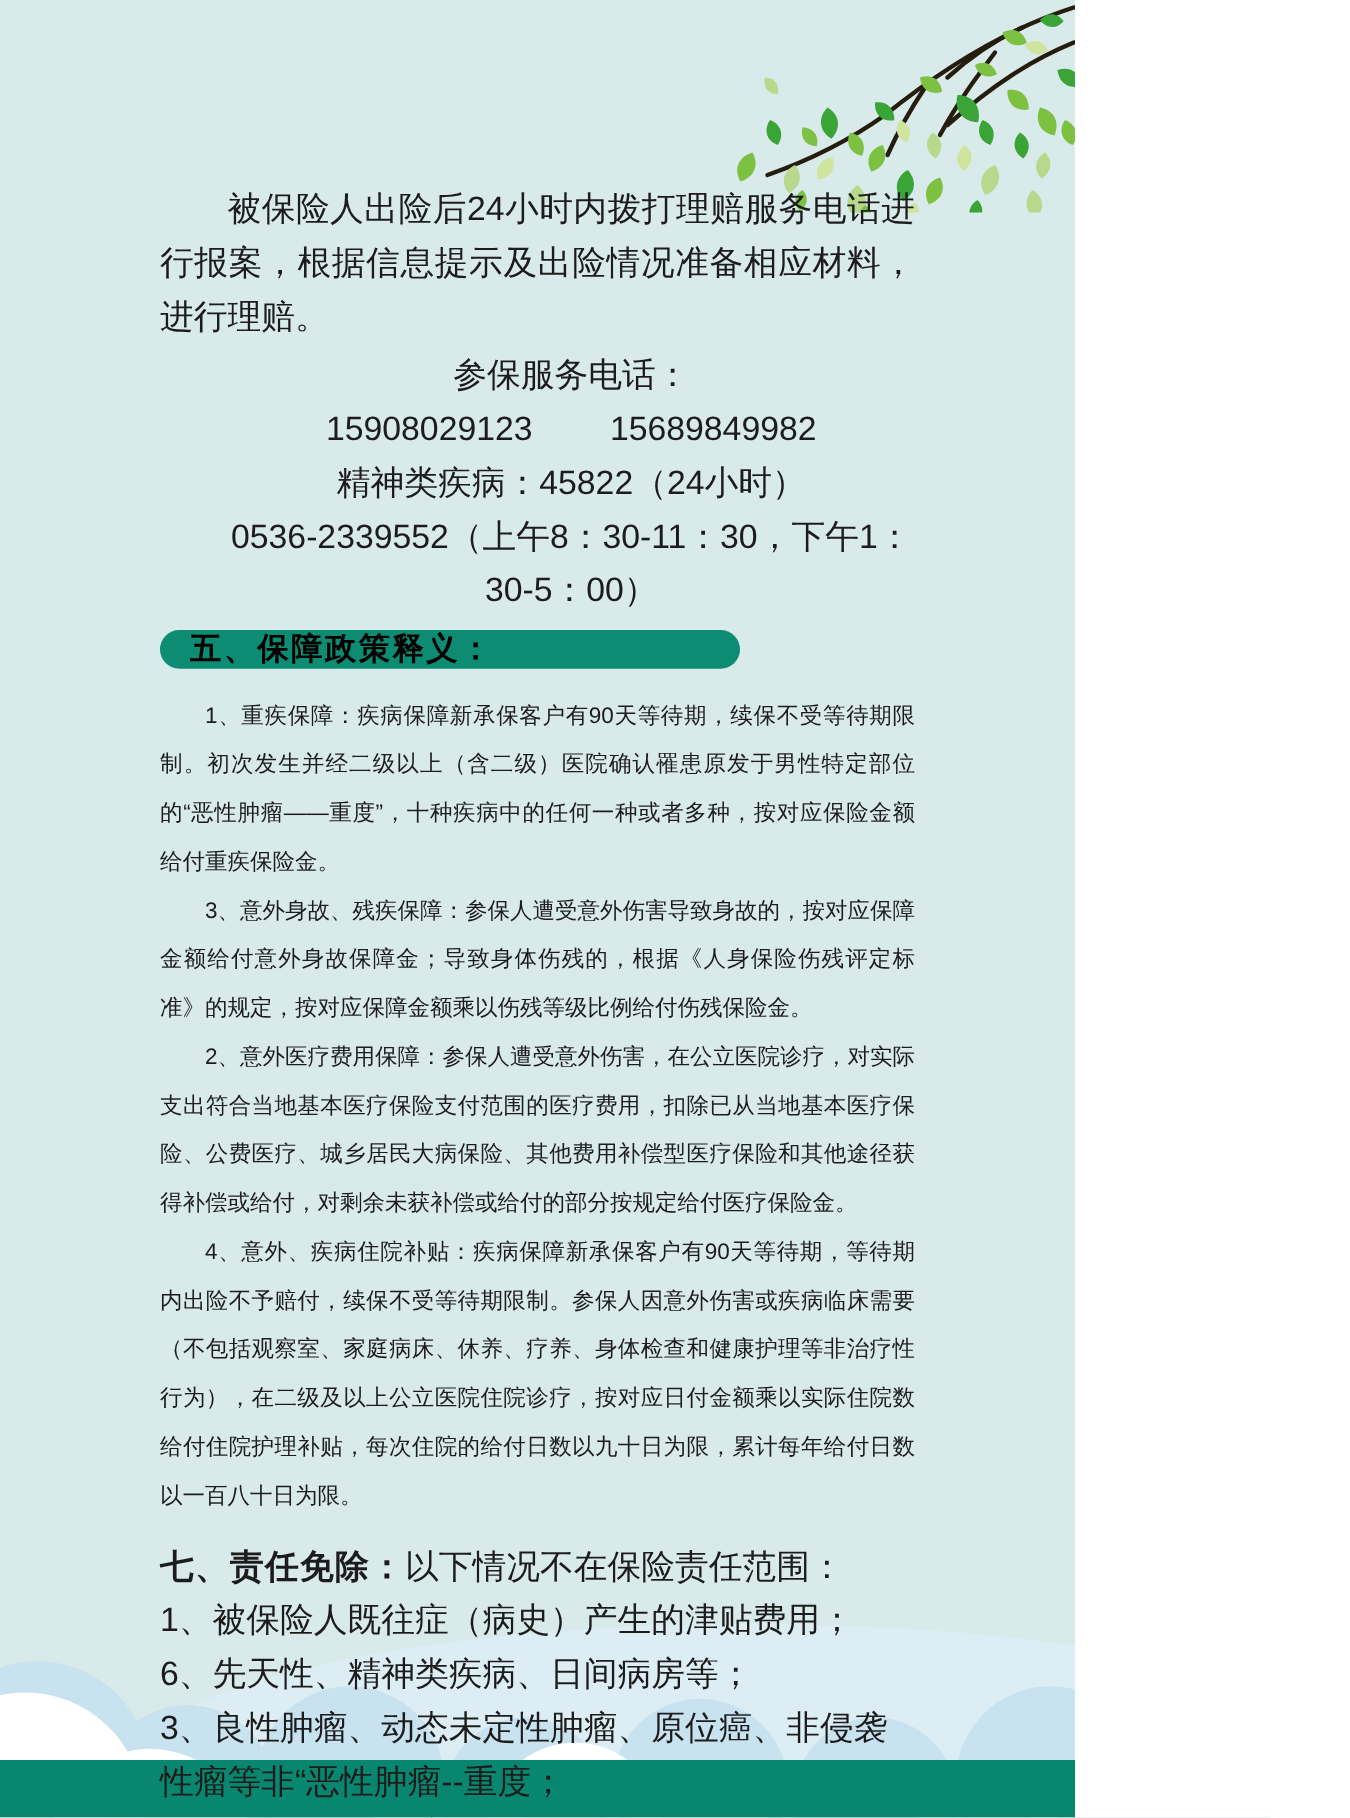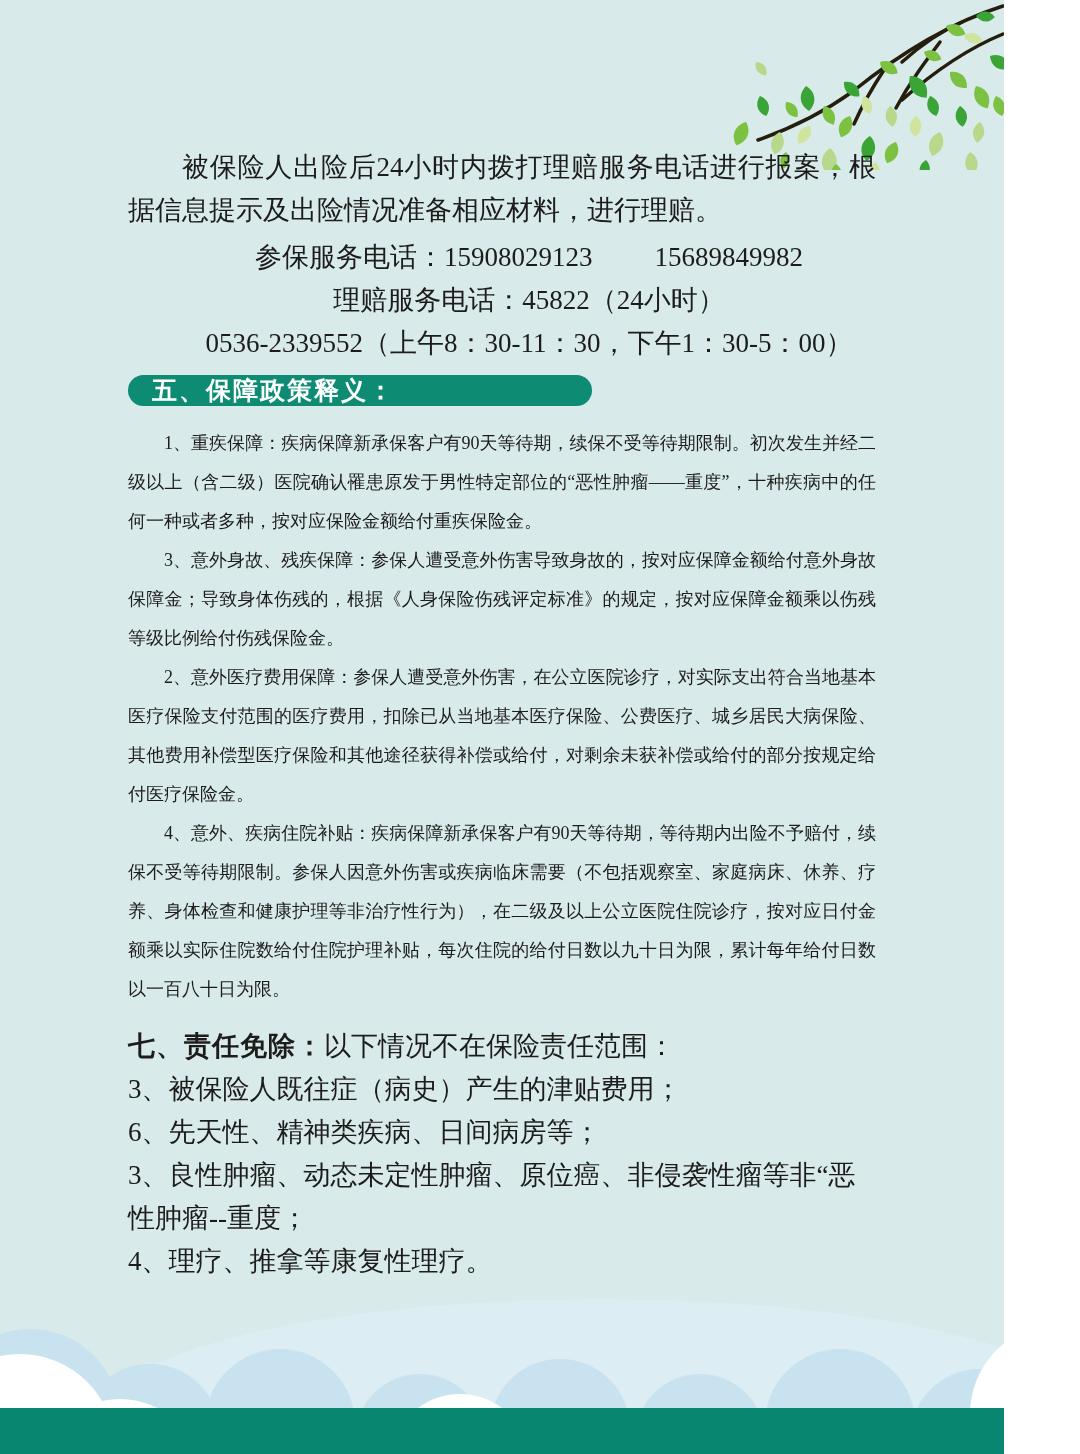--- a/index.html
+++ b/index.html
@@ -1,36 +1,36 @@
 <!DOCTYPE html>
 <html><head>
 <meta charset="utf-8">
 <style>
   html,body{margin:0;padding:0;}
   .page{
     position:relative;
-    width:1004px;height:1454px;
+    width:860px;height:1454px;
     background:#d8eae9;
     overflow:hidden;
-    font-family:Liberation Serif, serif;
+    font-family:Liberation Sans, sans-serif;
     color:#1c1c1c;
   }
   .leaves{position:absolute;top:0;right:0;z-index:1;}
   .content{position:relative;z-index:4;padding:146px 128px 0 128px;}
   p{margin:0;}
   .intro-para{font-size:27px;line-height:43px;text-indent:2em;text-align:justify;}
   .phone-block{margin-top:4px;text-align:center;}
   .phone-line{font-size:27px;line-height:43px;padding-left:54px;}
   .num-gap{margin-left:62px;}
   .pill{
     margin:10px 0 18px 0;
     width:440px;height:31px;
     background:#0d8c73;
     border-radius:16px;
-    color:#ffffff;
+    color:#000000;
     font-size:25px;font-weight:bold;
     line-height:31px;
     padding-left:24px;
     letter-spacing:2px;
   }
   .body-para{font-size:18px;line-height:39px;text-indent:2em;text-align:justify;}
   .exempt-head{font-size:27px;line-height:43px;margin-top:16px;}
   .exempt-head .hd{font-weight:bold;letter-spacing:1px;text-align:right;}
   .exempt-item{font-size:27px;line-height:43px;}
   .clouds{position:absolute;bottom:0;left:0;z-index:2;display:block;}
@@ -125,32 +125,32 @@
   </svg>
 
   <div class="bottom-bar"></div>
 
   <div class="content">
 
     <p class="intro-para">被保险人出险后24小时内拨打理赔服务电话进行报案，根据信息提示及出险情况准备相应材料，进行理赔。</p>
 
     <div class="phone-block">
       <p class="phone-line"><span>参保服务电话：</span><span>15908029123</span><span class="num-gap">15689849982</span></p>
-      <p class="phone-line"><span>理赔服务电话：</span><span>45822（24小时）</span></p>
+      <p class="phone-line"><span>精神类疾病：</span><span>45822（24小时）</span></p>
       <p class="phone-line">0536-2339552（上午8：30-11：30，下午1：30-5：00）</p>
     </div>
 
     <div class="pill"><span>五、保障政策释义：</span></div>
 
     <p class="body-para">1、重疾保障：疾病保障新承保客户有90天等待期，续保不受等待期限制。初次发生并经二级以上（含二级）医院确认罹患原发于男性特定部位的“恶性肿瘤——重度”，十种疾病中的任何一种或者多种，按对应保险金额给付重疾保险金。</p>
     <p class="body-para">3、意外身故、残疾保障：参保人遭受意外伤害导致身故的，按对应保障金额给付意外身故保障金；导致身体伤残的，根据《人身保险伤残评定标准》的规定，按对应保障金额乘以伤残等级比例给付伤残保险金。</p>
     <p class="body-para">2、意外医疗费用保障：参保人遭受意外伤害，在公立医院诊疗，对实际支出符合当地基本医疗保险支付范围的医疗费用，扣除已从当地基本医疗保险、公费医疗、城乡居民大病保险、其他费用补偿型医疗保险和其他途径获得补偿或给付，对剩余未获补偿或给付的部分按规定给付医疗保险金。</p>
     <p class="body-para">4、意外、疾病住院补贴：疾病保障新承保客户有90天等待期，等待期内出险不予赔付，续保不受等待期限制。参保人因意外伤害或疾病临床需要（不包括观察室、家庭病床、休养、疗养、身体检查和健康护理等非治疗性行为），在二级及以上公立医院住院诊疗，按对应日付金额乘以实际住院数给付住院护理补贴，每次住院的给付日数以九十日为限，累计每年给付日数以一百八十日为限。</p>
 
     <p class="exempt-head"><span class="hd">七、责任免除：</span><span>以下情况不在保险责任范围：</span></p>
 
-    <p class="exempt-item">3、被保险人既往症（病史）产生的津贴费用；</p>
+    <p class="exempt-item">1、被保险人既往症（病史）产生的津贴费用；</p>
     <p class="exempt-item">6、先天性、精神类疾病、日间病房等；</p>
     <p class="exempt-item">3、良性肿瘤、动态未定性肿瘤、原位癌、非侵袭性瘤等非“恶性肿瘤--重度；</p>
     <p class="exempt-item">4、理疗、推拿等康复性理疗。</p>
 
   </div>
 </div>
 
 </body></html>

